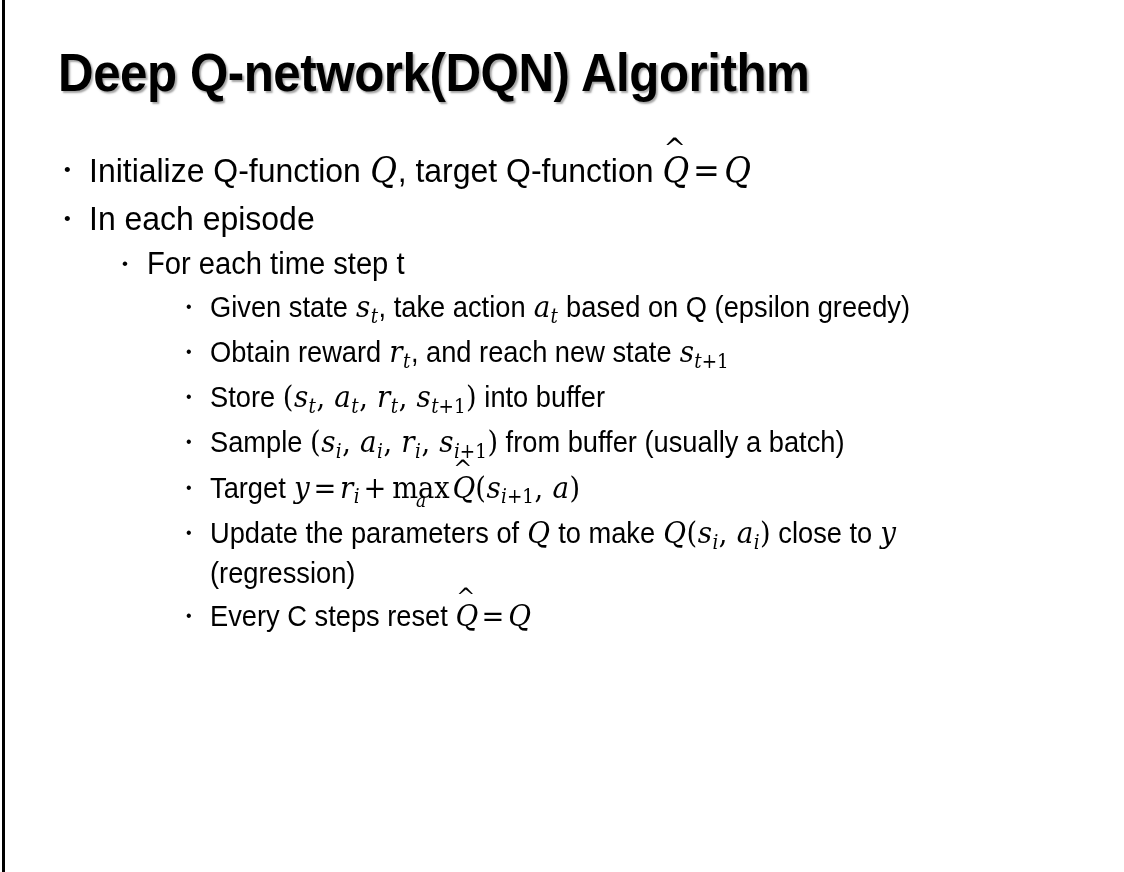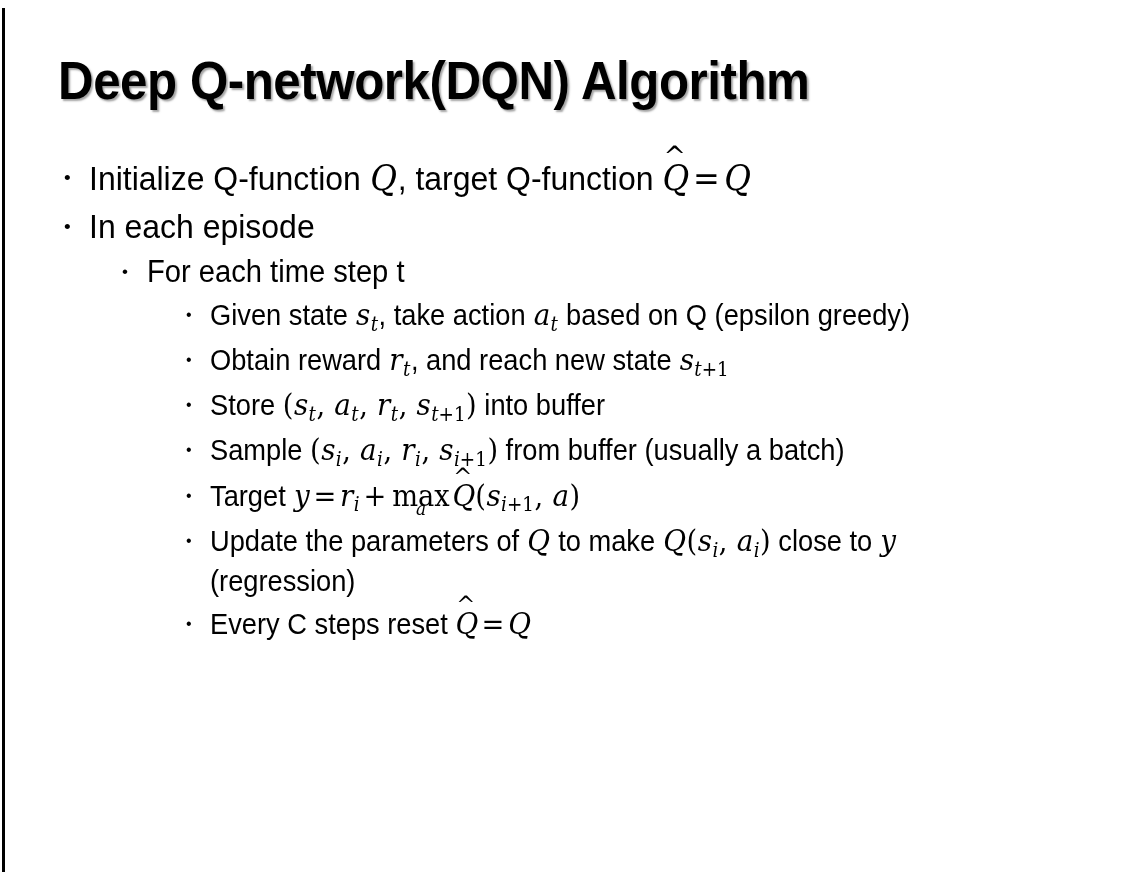--- a/index.html
+++ b/index.html
@@ -22,21 +22,21 @@
     left: 2px;
     top: 0;
     width: 3px;
     height: 872px;
     background: #000000;
   }
 
   .slide {
     position: absolute;
     left: 0;
-    top: 8px;
+    top: 0;
     width: 1124px;
     height: 648px;
   }
 
   
   .slide-title {
     position: absolute;
     left: 58px;
     top: 44px;
     font-size: 53px;

